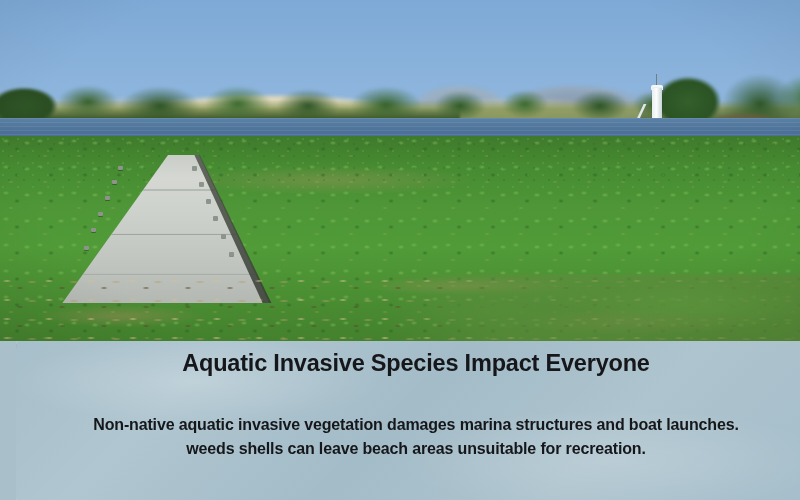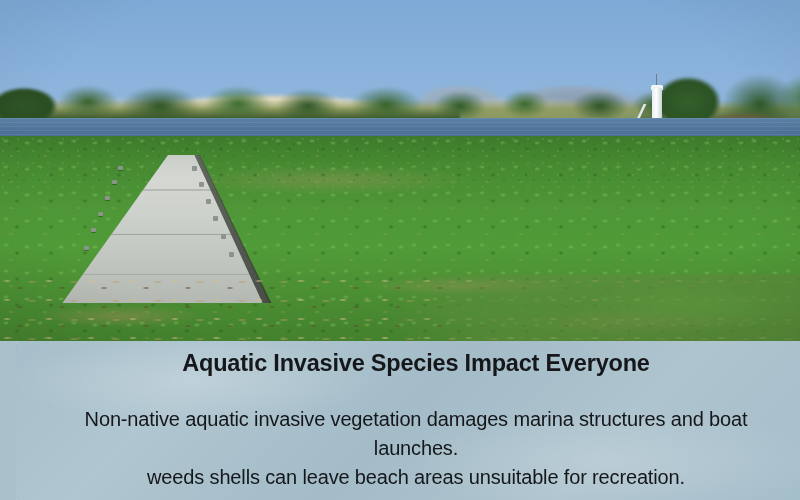--- a/index.html
+++ b/index.html
@@ -217,23 +217,23 @@
     letter-spacing:-.2px;color:#15171a;
     font-family:"Liberation Sans","DejaVu Sans",sans-serif;
   }
   #subhead{
     margin:0;padding-top:3px;
     font-size:19px;line-height:1.15;font-weight:700;
     letter-spacing:-.1px;color:#15171a;
     font-family:"Liberation Sans","DejaVu Sans",sans-serif;
   }
   #bodytext{
-    margin:8px auto;padding-top:21px;
+    margin:16px auto;padding-top:21px;
     max-width:752px;
-    font-size:20px;line-height:1.45;font-weight:400;
+    font-size:16px;line-height:1.45;font-weight:700;
     letter-spacing:-.15px;color:#15171a;
     font-family:"Liberation Sans","DejaVu Sans",sans-serif;
   }
   #bodytext .bl{display:block;}
 </style>
 </head>
 <body>
 
 <div id="poster">
 

